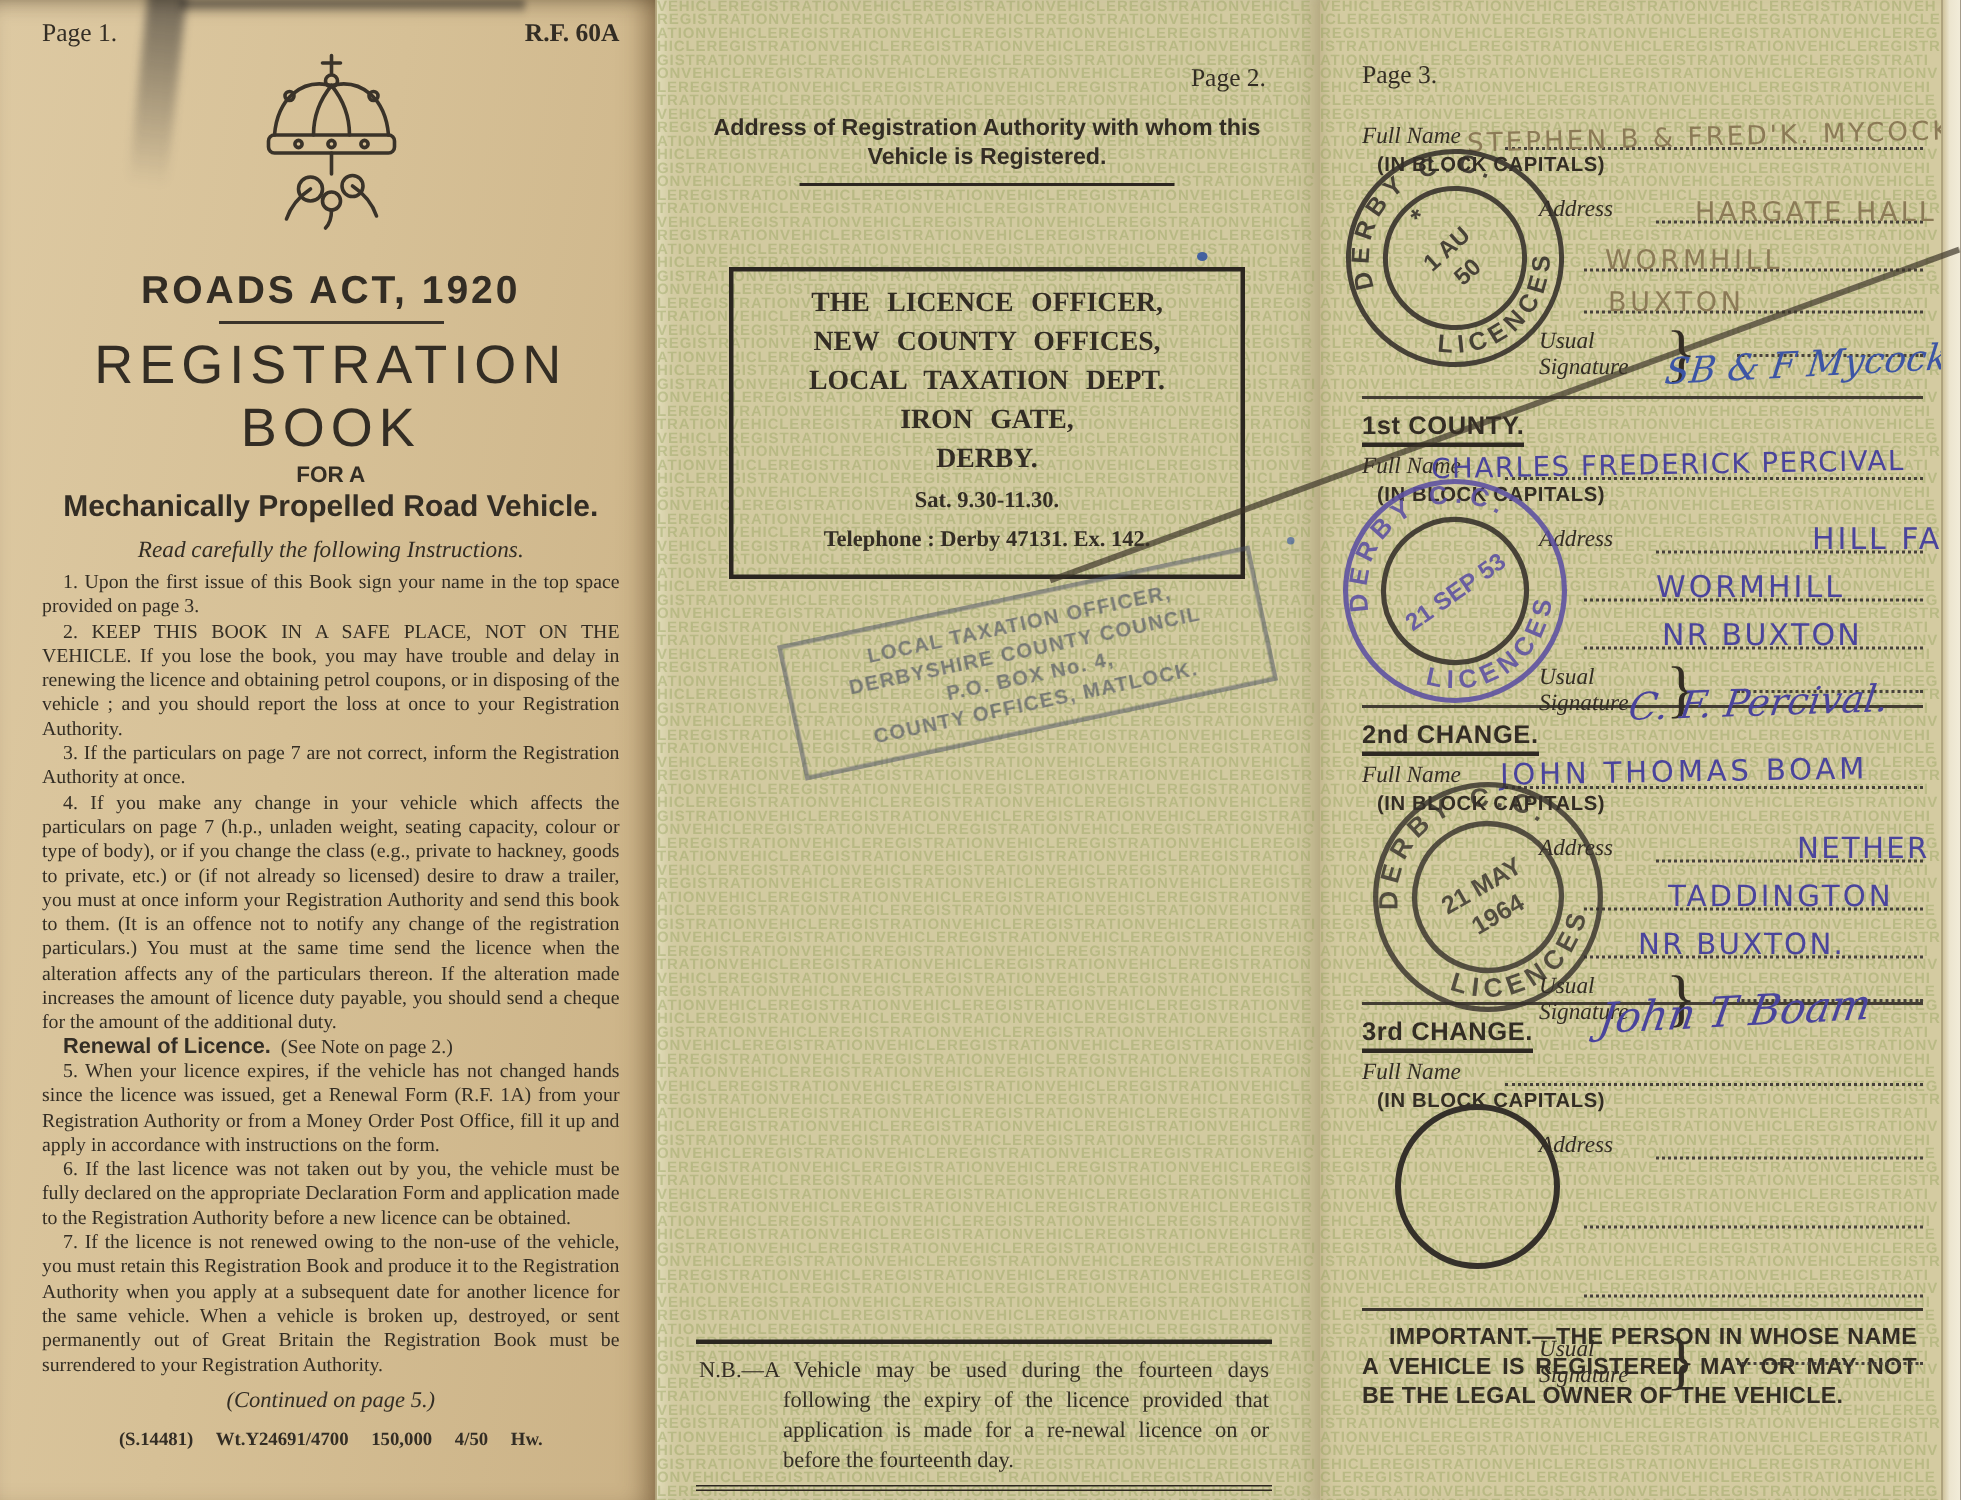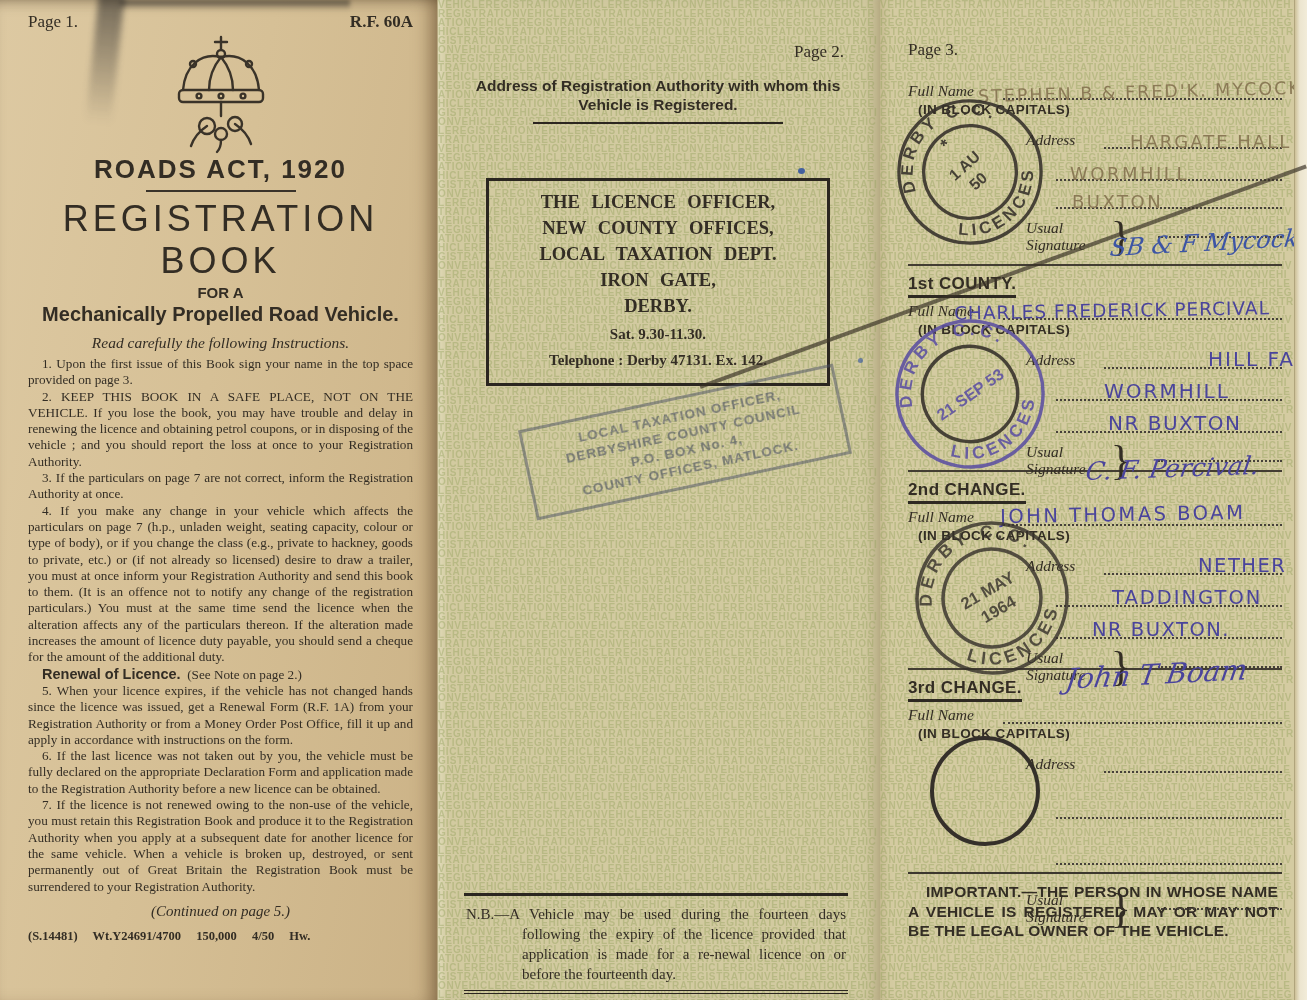--- a/index.html
+++ b/index.html
@@ -9,32 +9,32 @@
 
   
   .page1{width:437px;background:linear-gradient(100deg,#ddc9a2 0%,#d6c096 45%,#cbb286 100%);
          box-shadow:inset -16px 0 18px -10px rgba(80,55,25,.55), inset 0 10px 16px -12px rgba(40,30,15,.55);
          padding:12px 24px 8px 28px;}
   .p1top{display:flex;justify-content:space-between;align-items:flex-start;}
   .pagelabel{font-size:17px;}
   .formref{font-size:17px;font-weight:bold;}
   .crest{display:block;margin:2px auto 0;}
   .t-act{text-align:center;font-family:"Liberation Sans",sans-serif;font-weight:bold;
-         font-size:26px;letter-spacing:2px;margin-top:0;}
+         font-size:26px;letter-spacing:2px;margin-top:24px;}
   .t-act-rule{width:150px;border-bottom:2px solid #3a332a;margin:5px auto 6px;}
   .t-book{text-align:center;font-family:"Liberation Sans",sans-serif;font-weight:500;
           font-size:36px;letter-spacing:4px;}
   .t-fora{text-align:center;font-family:"Liberation Sans",sans-serif;font-weight:bold;font-size:15px;margin-top:2px;}
   .t-mech{text-align:center;font-family:"Liberation Sans",sans-serif;font-weight:bold;font-size:20px;margin-top:2px;}
   .readcare{text-align:center;font-style:italic;font-size:15.5px;margin:8px 0 4px;}
   .instr p{margin:0;font-size:13.2px;line-height:16.3px;text-align:justify;text-indent:14px;}
   .renewal{margin:3px 0 0;font-size:13.5px;text-indent:34px;}
   .renewal b{font-family:"Liberation Sans",sans-serif;font-size:14.5px;}
   .continued{text-align:center;font-style:italic;font-size:15px;margin-top:8px;}
-  .imprint{text-align:left;font-weight:bold;font-size:12.5px;margin-top:9px;word-spacing:12px;}
+  .imprint{text-align:center;font-weight:bold;font-size:12.5px;margin-top:9px;word-spacing:12px;}
   .smudge1{position:absolute;left:92px;top:-6px;width:26px;height:130px;
            background:linear-gradient(to bottom,rgba(25,25,28,.55),rgba(25,25,28,0));
            filter:blur(3px);transform:rotate(6deg);}
   .smudge2{position:absolute;left:120px;top:0;width:230px;height:10px;
            background:linear-gradient(to bottom,rgba(20,20,22,.6),rgba(20,20,22,0));filter:blur(2px);}
 
   
   .page2{width:443px;background:#d2caa0;
          box-shadow:inset 10px 0 12px -8px rgba(255,255,235,.55), inset -12px 0 16px -10px rgba(110,90,55,.45);
          border-left:1px solid #b5a87e;}

